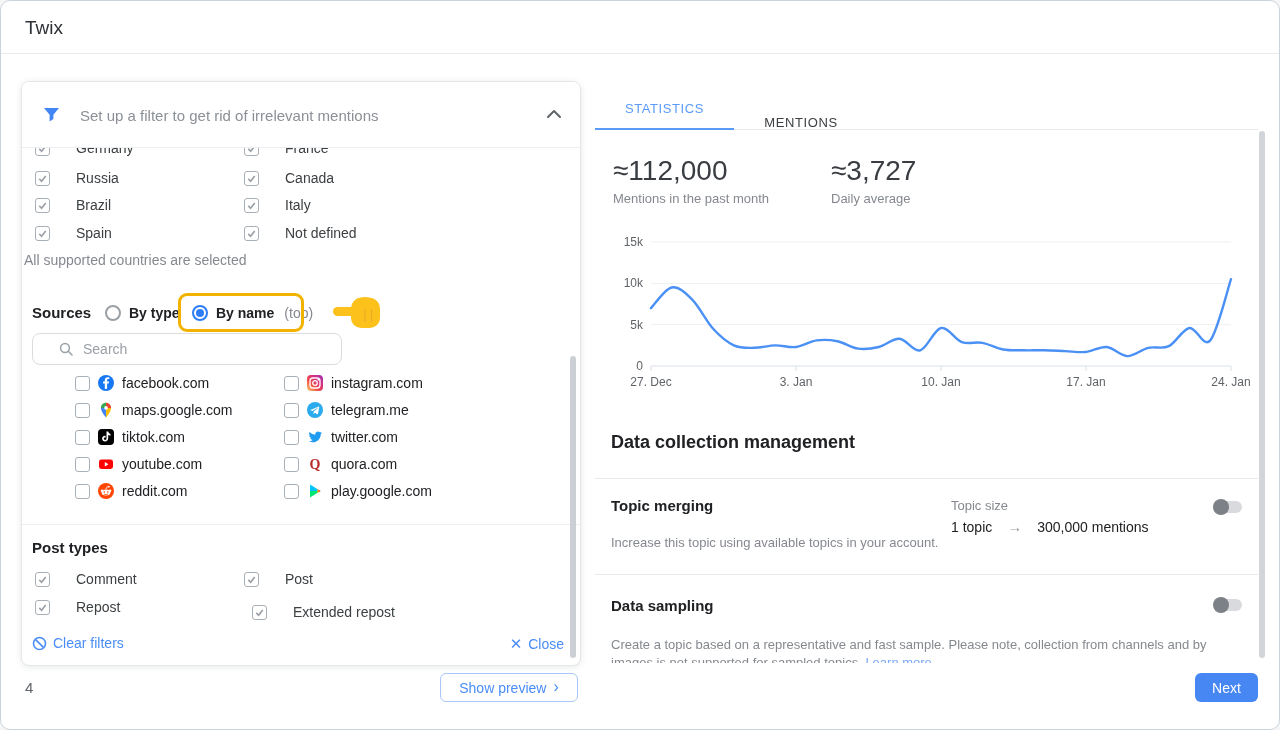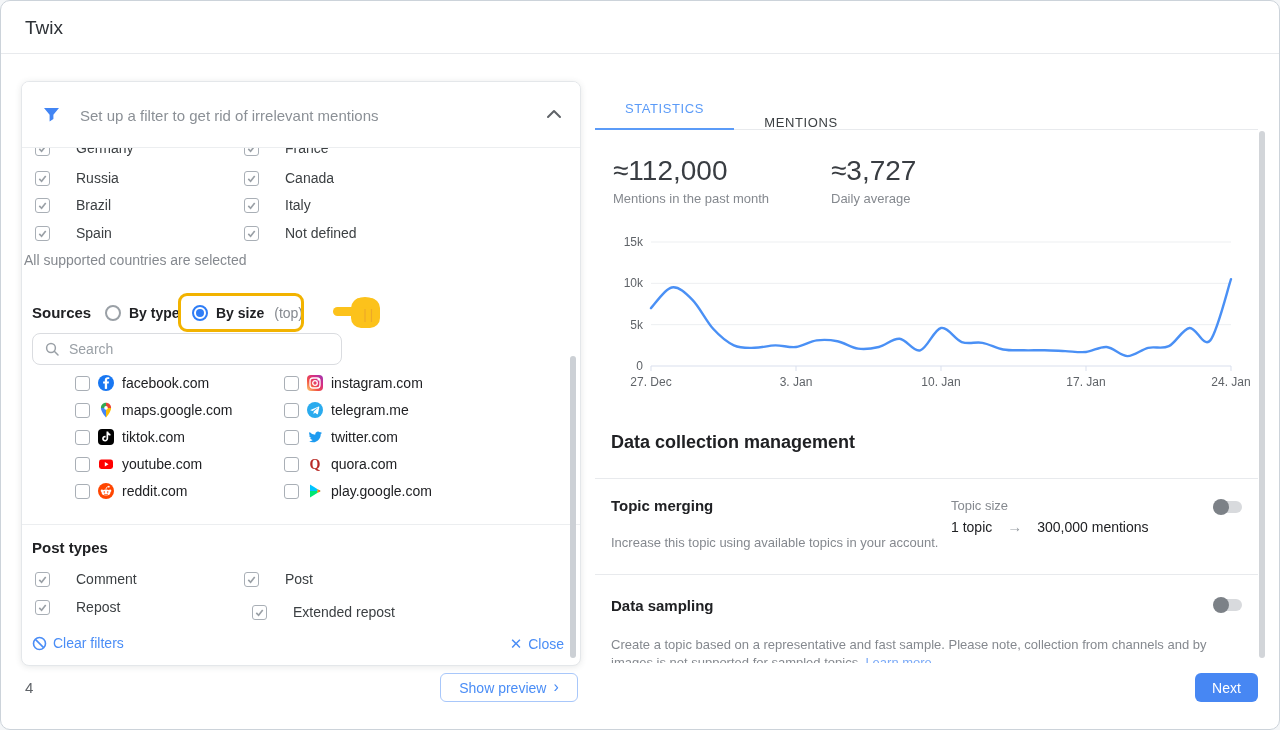--- a/index.html
+++ b/index.html
@@ -19,21 +19,21 @@
   .lbl{font-size:14px;color:#3c4043;white-space:nowrap;}
   .note{font-size:14px;color:#85898f;}
   .sec-label{font-size:15px;font-weight:700;color:#202124;}
   .radio{width:16px;height:16px;border:2px solid #9aa0a6;border-radius:50%;box-sizing:border-box;position:relative;flex:0 0 auto;background:#fff;}
   .radio.on{border-color:#2f7df6;}
   .radio.on::after{content:'';position:absolute;inset:2px;background:#2f7df6;border-radius:50%;}
   .radio-entry{position:absolute;display:flex;align-items:center;gap:8px;height:20px;cursor:pointer;}
   .radio-lbl{font-size:14px;font-weight:700;color:#202124;}
   .radio-sub{font-size:14px;color:#85898f;margin-left:2px;}
   .hl-box{position:absolute;left:156px;top:211px;width:126px;height:39px;border:3px solid #f2b300;border-radius:9px;box-sizing:border-box;z-index:2;pointer-events:none;}
-  .search-box{position:absolute;left:10px;top:251px;width:310px;height:32px;border:1px solid #dadce0;border-radius:8px;box-sizing:border-box;display:flex;align-items:center;gap:8px;padding:0 12px;background:#fff;}
+  .search-box{position:absolute;left:10px;top:251px;width:310px;height:32px;border:1px solid #dadce0;border-radius:8px;box-sizing:border-box;display:flex;align-items:center;gap:8px;padding:0 26px;background:#fff;}
   .search-box input{border:none;outline:none;font-size:14px;color:#3c4043;width:100%;font-family:"Liberation Sans",sans-serif;background:transparent;}
   .search-box input::placeholder{color:#9aa0a6;}
   .src-entry{position:absolute;display:flex;align-items:center;gap:8px;height:20px;cursor:pointer;padding-left:40px;}
   .src-entry .lbl{color:#202124;}
   .favicon{width:16px;height:16px;flex:0 0 auto;display:flex;align-items:center;justify-content:center;}
   .list-divider{position:absolute;left:0;top:442px;width:100%;height:1px;background:#eceef0;}
   .post-title{position:absolute;left:10px;top:457px;font-size:15px;font-weight:700;color:#202124;}
   .link{color:#4a8df6;font-size:14px;display:flex;align-items:center;gap:6px;cursor:pointer;}
   .card-scrollbar{left:569px;top:355px;width:6px;height:302px;background:#ccd0d5;border-radius:3px;cursor:pointer;}
   
@@ -155,21 +155,21 @@
 
     <div class="abs note" style="left:2px;top:170px;">All supported countries are selected</div>
 
     <div class="abs sec-label" style="left:10px;top:222px;">Sources</div>
     <label class="radio-entry" style="left:83px;top:221px;">
       <span class="radio"></span>
       <span class="radio-lbl">By type</span>
     </label>
     <label class="radio-entry" style="left:170px;top:221px;">
       <span class="radio on"></span>
-      <span class="radio-lbl">By size</span>
+      <span class="radio-lbl">By name</span>
       <span class="radio-sub">(top)</span>
     </label>
     <div class="hl-box"></div>
     <span class="abs" style="left:310px;top:212px;">
       <svg width="50" height="36" viewBox="0 0 50 36">
         <rect x="1" y="13" width="29" height="9" rx="4.5" fill="#fcc21b"></rect>
         <rect x="19" y="4" width="29" height="30" rx="10" fill="#fcc21b"></rect>
         <ellipse cx="33" cy="8.5" rx="11" ry="5.5" fill="#fcc21b"></ellipse>
         <path d="M33 15v13M39.5 15v13" stroke="#eda928" stroke-width="1.2" fill="none"></path>
       </svg>

